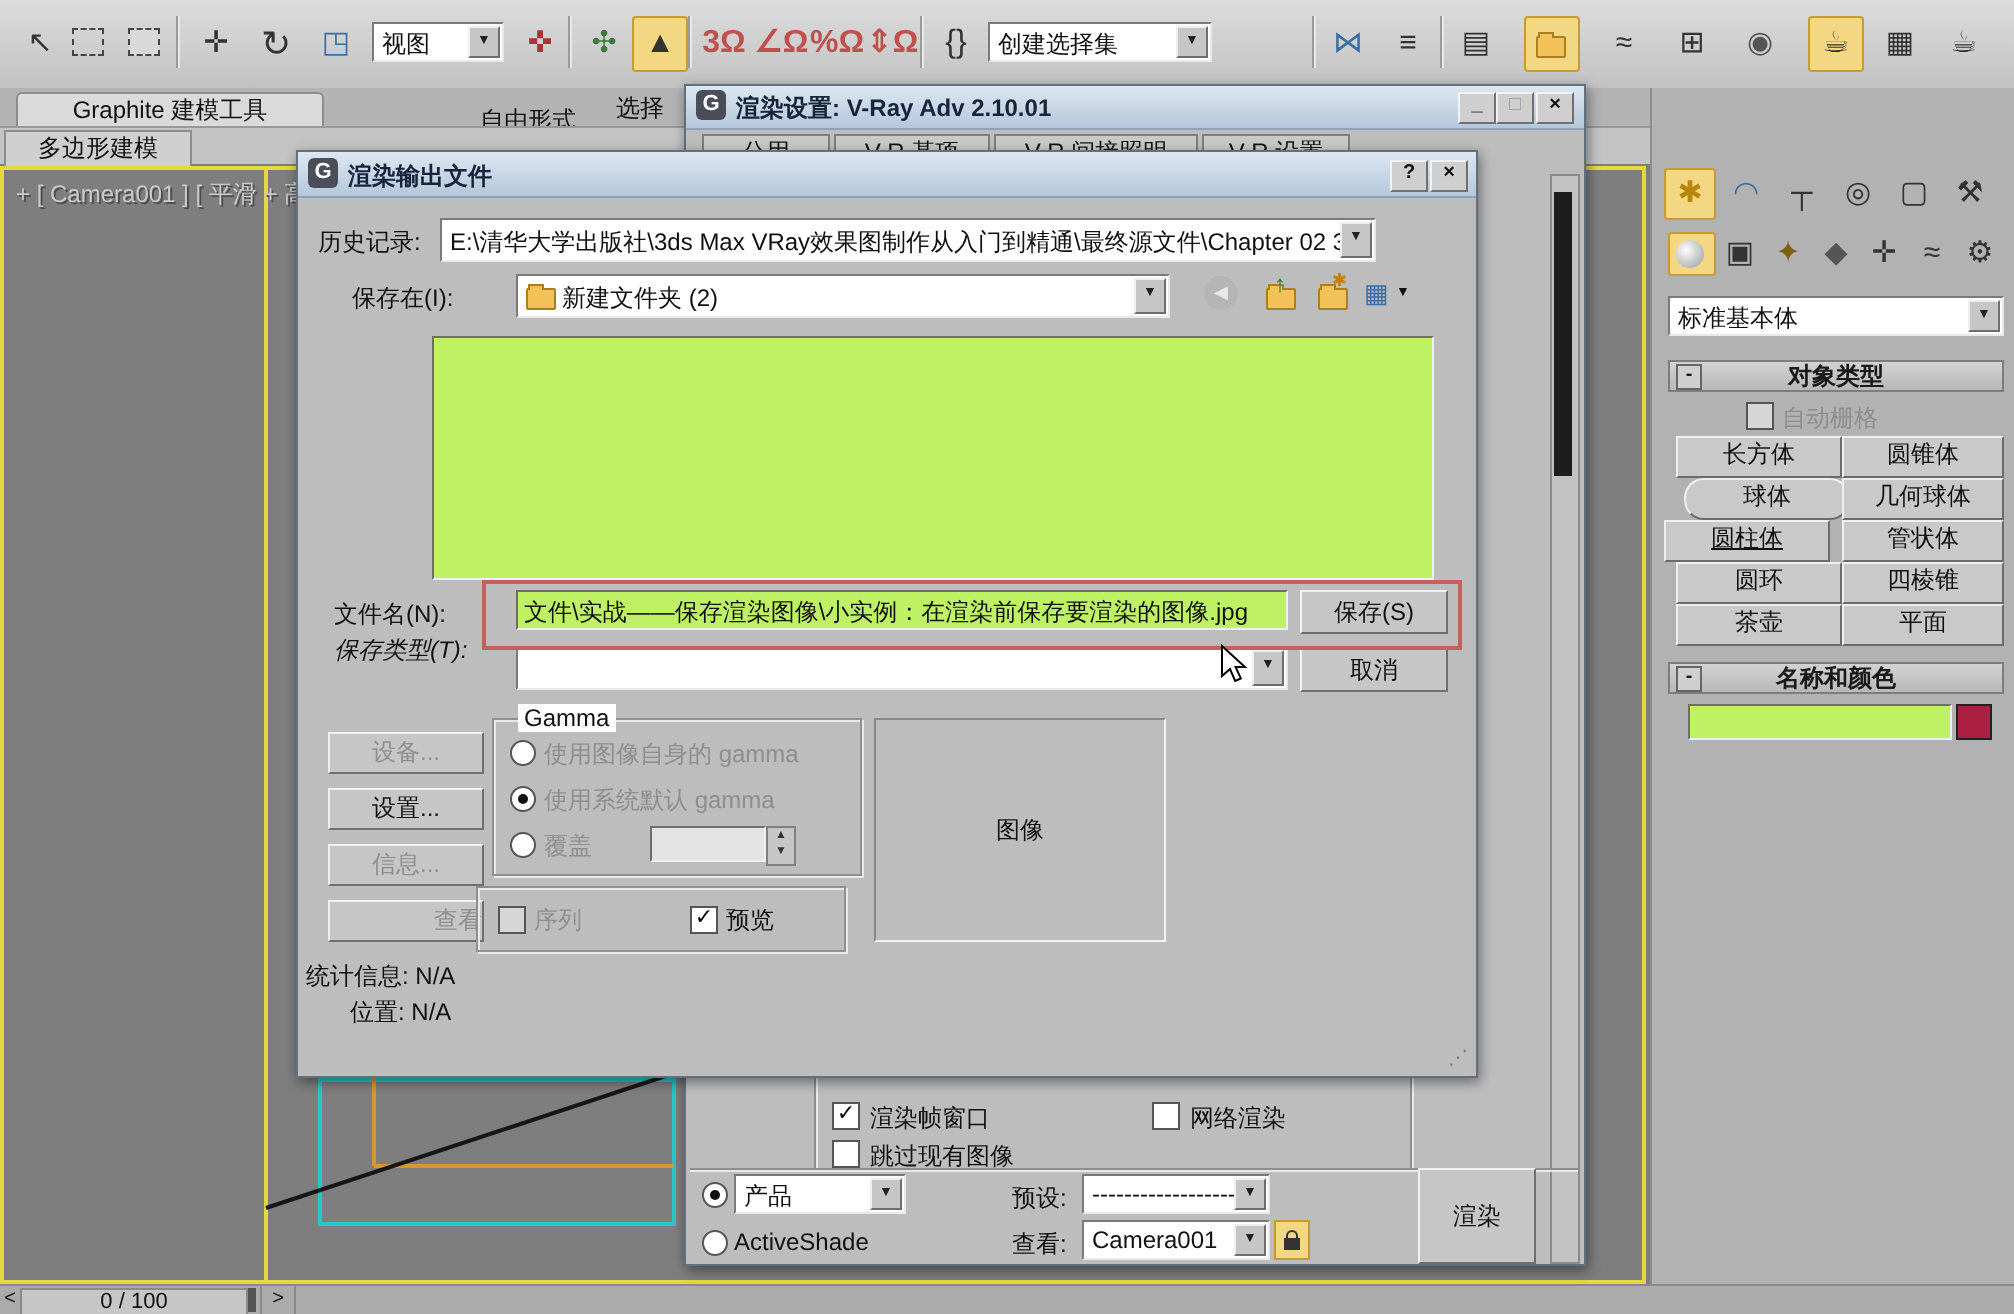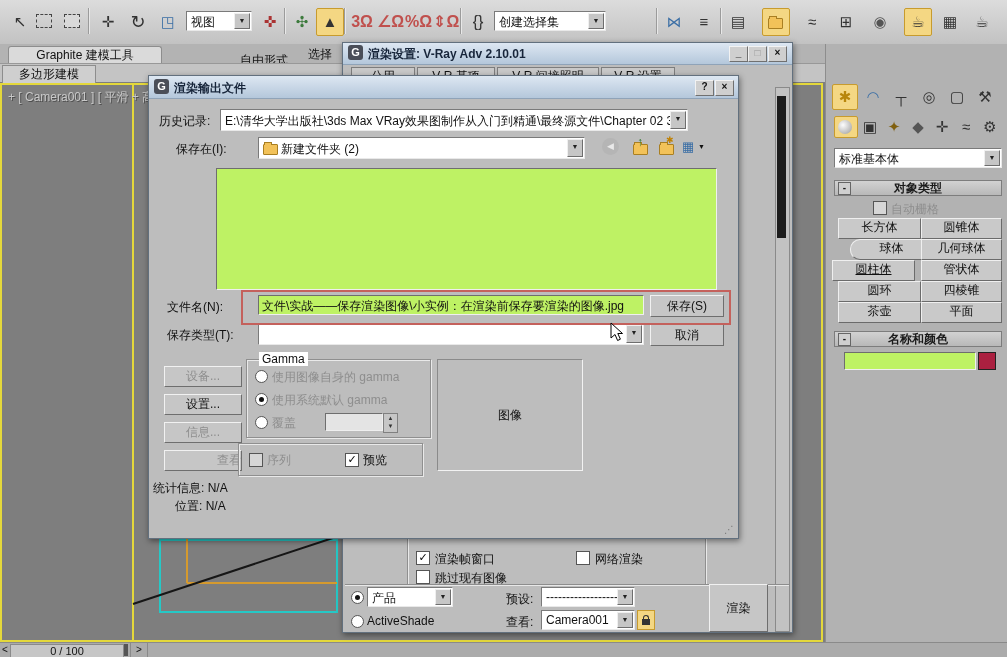--- a/index.html
+++ b/index.html
@@ -159,21 +159,21 @@
 
     <div class="rhdr r" style="left:8px;top:136px;width:166px;height:14px;line-height:14px;">
       <span class="mm">-</span>
       <span>对象类型</span>
     </div>
     <span class="cb dis" style="left:47px;top:157px;"></span>
     <span class="r dis" style="left:65px;top:157px;">自动栅格</span>
 
     <div class="obtn r" style="left:12px;top:174px;width:81px;height:19px;"><span>长方体</span></div>
     <div class="obtn r" style="left:95px;top:174px;width:79px;height:19px;"><span>圆锥体</span></div>
-    <div class="obtn r" style="left:24px;top:195px;width:81px;height:19px;border-radius:10px;"><span>球体</span></div>
+    <div class="obtn r" style="left:16px;top:195px;width:81px;height:19px;border-radius:10px;"><span>球体</span></div>
     <div class="obtn r" style="left:95px;top:195px;width:79px;height:19px;"><span>几何球体</span></div>
     <div class="obtn r" style="left:6px;top:216px;width:81px;height:19px;text-decoration:underline;"><span>圆柱体</span></div>
     <div class="obtn r" style="left:95px;top:216px;width:79px;height:19px;"><span>管状体</span></div>
     <div class="obtn r" style="left:12px;top:237px;width:81px;height:19px;"><span>圆环</span></div>
     <div class="obtn r" style="left:95px;top:237px;width:79px;height:19px;"><span>四棱锥</span></div>
     <div class="obtn r" style="left:12px;top:258px;width:81px;height:19px;"><span>茶壶</span></div>
     <div class="obtn r" style="left:95px;top:258px;width:79px;height:19px;"><span>平面</span></div>
 
     <div class="rhdr r" style="left:8px;top:287px;width:166px;height:14px;line-height:14px;">
       <span class="mm">-</span>
@@ -278,21 +278,21 @@
       </div>
 
     <div class="sunken r" style="left:67px;top:92px;width:499px;height:120px;"></div>
 
     <span class="r" style="left:18px;top:223px;">文件名(N):</span>
     <div class="sunken r" style="left:109px;top:219px;width:384px;height:18px;">
       <span class="r" style="left:3px;top:2px;white-space:nowrap;">文件\实战——保存渲染图像\小实例：在渲染前保存要渲染的图像.jpg</span>
       </div>
     <div class="btn r" style="left:501px;top:219px;width:72px;height:20px;line-height:20px;"><span>保存(S)</span></div>
 
-    <span class="r" style="left:18px;top:251px;">保存类型(T):</span>
+    <span class="r" style="left:18px;top:241px;font-style:italic;">保存类型(T):</span>
     <div class="cmb r" style="left:109px;top:247px;width:384px;height:20px;">
       <span class="ar">▼</span>
     </div>
     <div class="btn r" style="left:501px;top:248px;width:72px;height:20px;line-height:20px;"><span>取消</span></div>
 
     <div class="r" style="left:92px;top:214px;width:486px;height:31px;border:2px solid #c4615c;"></div>
 
     <div class="btn dis r" style="left:15px;top:290px;width:76px;height:19px;line-height:19px;"><span>设备...</span></div>
     <div class="btn r" style="left:15px;top:318px;width:76px;height:19px;line-height:19px;"><span>设置...</span></div>
     <div class="btn dis r" style="left:15px;top:346px;width:76px;height:19px;line-height:19px;"><span>信息...</span></div>

